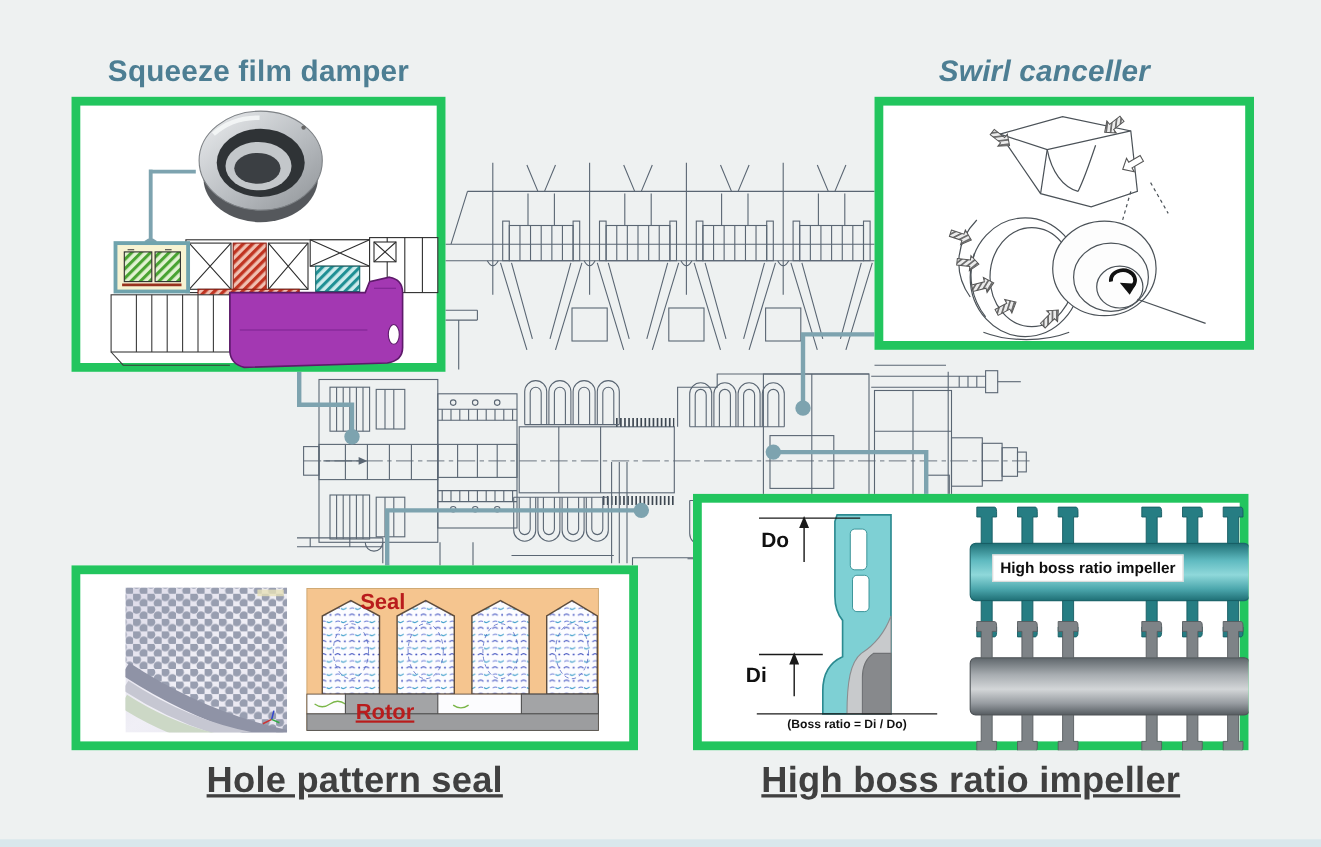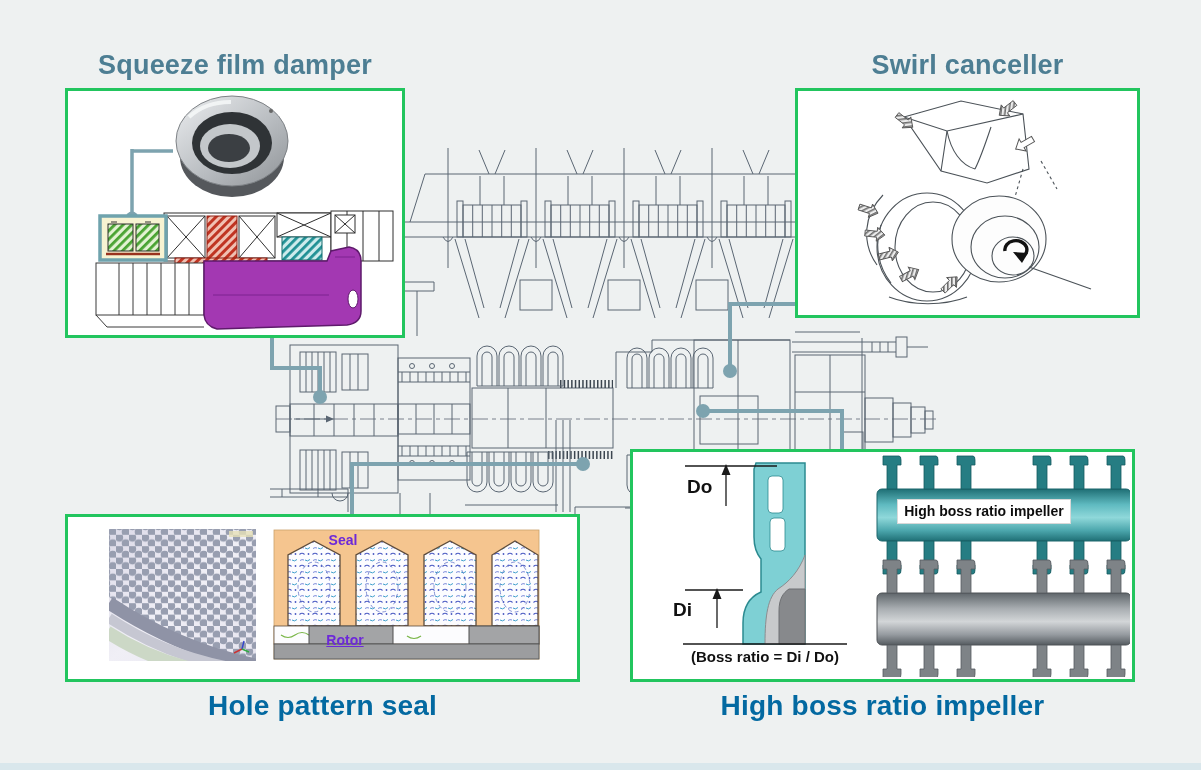--- a/index.html
+++ b/index.html
@@ -1,27 +1,27 @@
 <!DOCTYPE html>
 <html><head>
 <meta charset="utf-8">
 <style>
   html,body{margin:0;padding:0;background:#eef1f1;}
   .canvas{position:relative;width:1201px;height:770px;background:#eef1f1;overflow:hidden;
           font-family:"Liberation Sans",sans-serif;}
   .abs{position:absolute;}
   svg{display:block;}
-  .callout{position:absolute;background:#ffffff;border:3px solid #22c55e;box-sizing:border-box;}
+  .callout{position:absolute;background:#ffffff;border:8px solid #22c55e;box-sizing:border-box;}
   .callout svg{position:absolute;left:0;top:0;}
   .title{position:absolute;font-weight:bold;text-align:center;letter-spacing:.2px;}
   .title-top{color:#4d7e93;font-size:27px;}
-  .title-bottom{color:#0369a1;font-size:28px;}
-  .cfd-label{position:absolute;font-weight:bold;font-size:14px;color:#6d28d9;text-align:center;width:60px;}
+  .title-bottom{color:#404040;font-size:33px;text-decoration:underline;}
+  .cfd-label{position:absolute;font-weight:bold;font-size:20px;color:#b91c1c;text-align:center;width:60px;}
   .dim-label{position:absolute;font-weight:bold;font-size:19px;color:#111;}
-  .formula{position:absolute;font-weight:bold;font-size:15px;color:#111;text-align:center;width:190px;}
+  .formula{position:absolute;font-weight:bold;font-size:11px;color:#111;text-align:center;width:190px;}
   .band-label{position:absolute;background:#ffffff;border:1px solid #d8d8d8;color:#0d0d0d;
               font-weight:bold;font-size:14px;text-align:center;line-height:23px;height:23px;}
   .bottom-strip{position:absolute;left:0;right:0;bottom:0;height:7px;background:#d9e7ec;}
 </style>
 </head>
 <body>
 
 <div class="canvas">
 
   <svg class="abs" style="left:0;top:0;" width="1201" height="770" viewBox="0 0 1201 770">
@@ -171,21 +171,21 @@
     </g>
     <g fill="#7da3af" stroke="none">
       <circle cx="320" cy="397" r="7"></circle>
       <circle cx="730" cy="371" r="7"></circle>
       <circle cx="583" cy="464" r="7"></circle>
       <circle cx="703" cy="411" r="7"></circle>
     </g>
   </svg>
 
   <div class="title title-top" style="left:65px;top:50px;width:340px;">Squeeze film damper</div>
-  <div class="title title-top" style="left:795px;top:50px;width:345px;">Swirl canceller</div>
+  <div class="title title-top" style="left:777px;top:50px;width:345px;font-style:italic;">Swirl canceller</div>
   <div class="title title-bottom" style="left:65px;top:690px;width:515px;">Hole pattern seal</div>
   <div class="title title-bottom" style="left:630px;top:690px;width:505px;">High boss ratio impeller</div>
 
   <div class="callout" style="left:65px;top:88px;width:340px;height:250px;">
     <svg width="332" height="242" viewBox="69 92 332 242">
       <defs>
         <pattern id="redHatch" width="6" height="6" patternUnits="userSpaceOnUse" patternTransform="rotate(45)">
           <rect width="6" height="6" fill="#f0c0b2"></rect>
             <rect width="3" height="6" fill="#c03422"></rect>
         </pattern>

